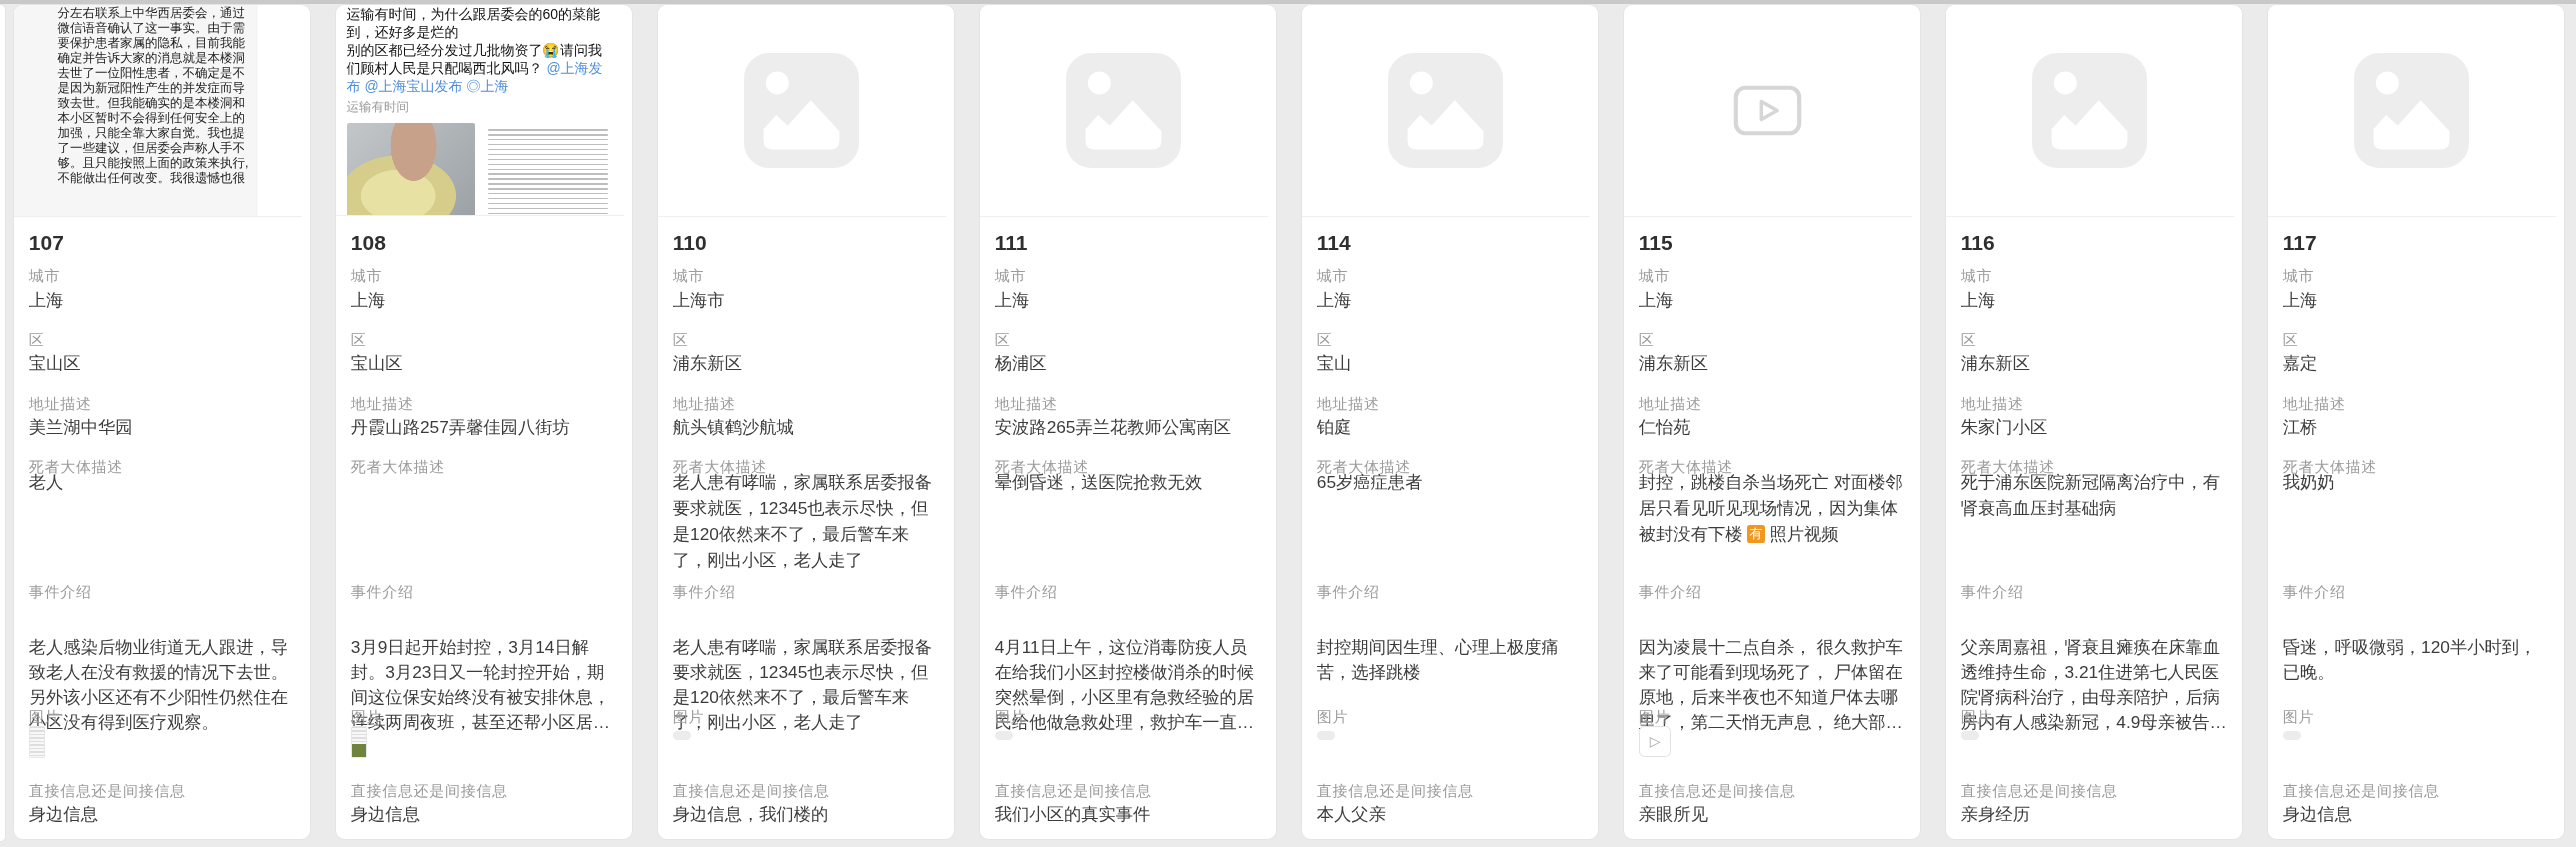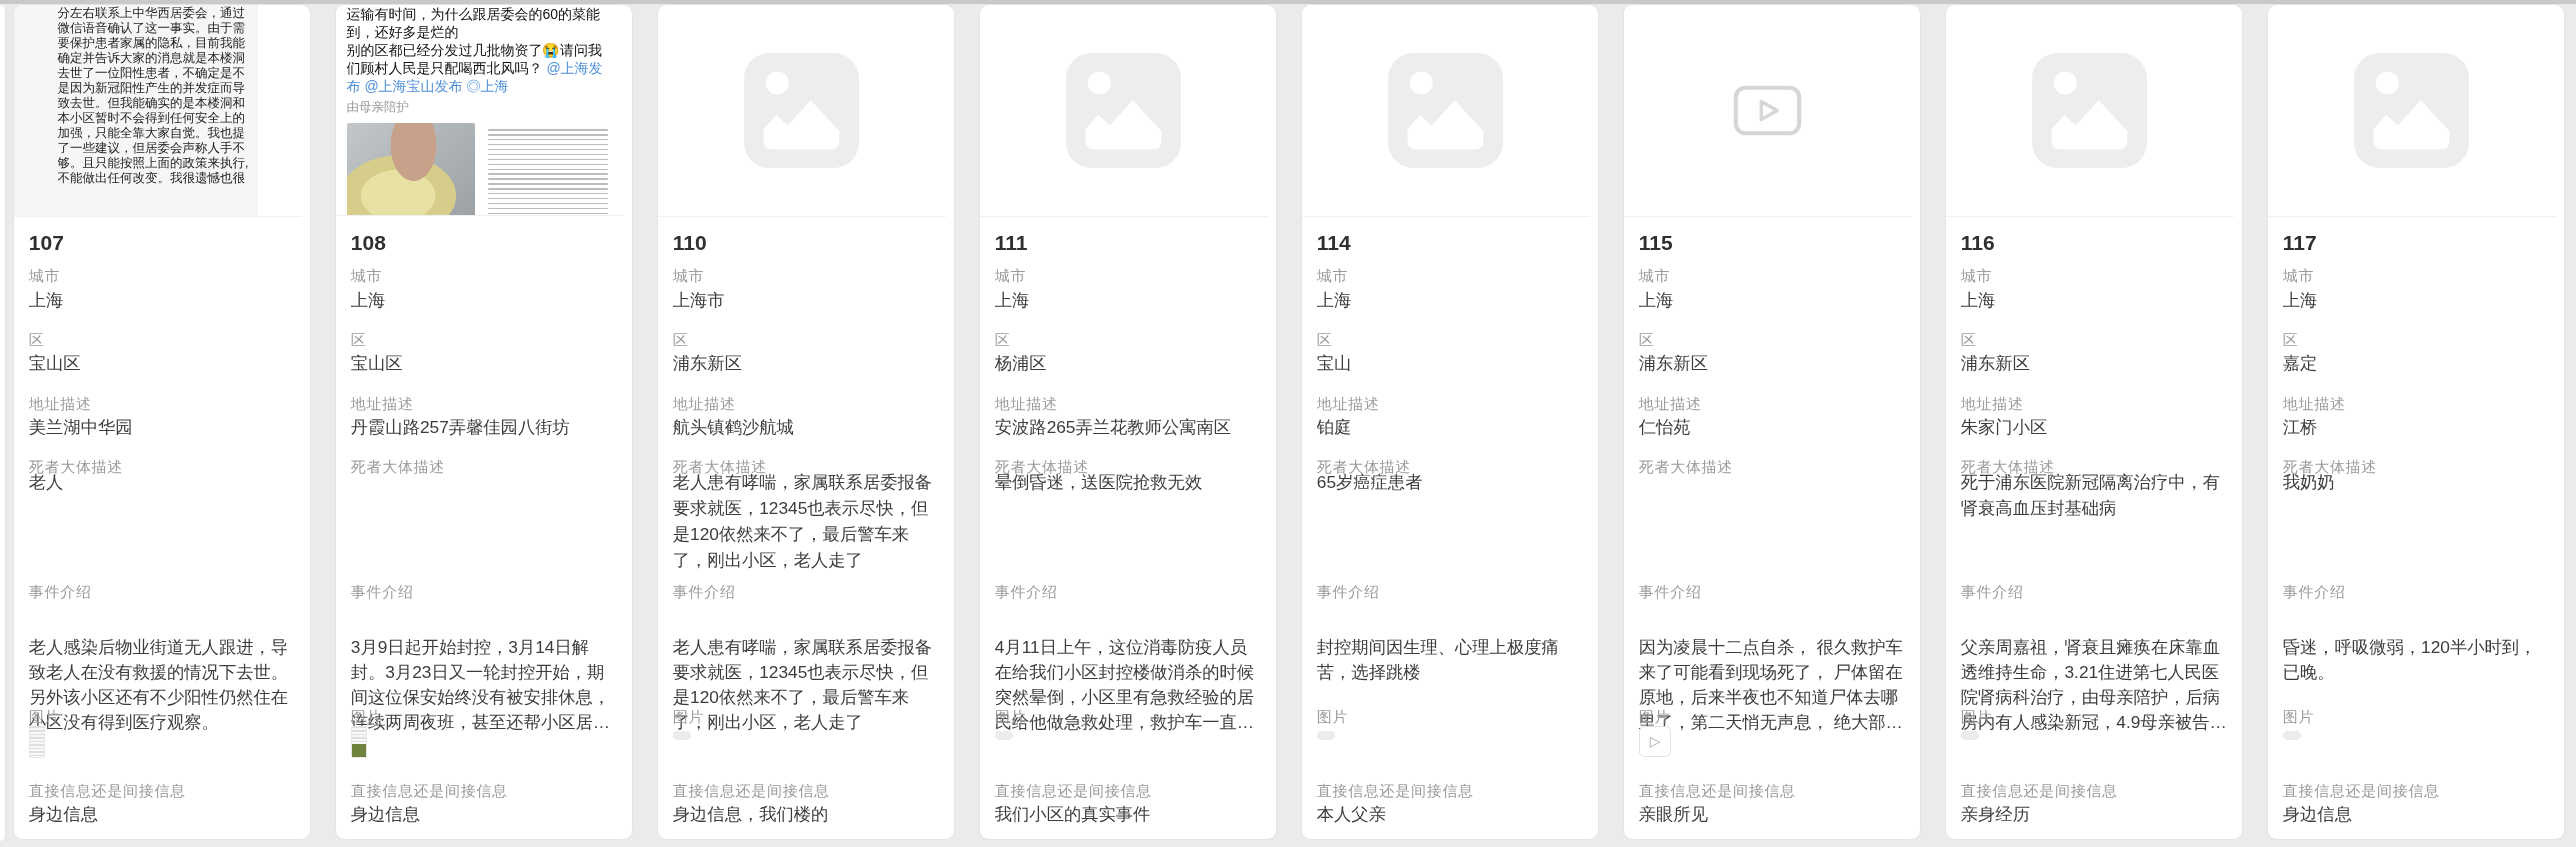--- a/index.html
+++ b/index.html
@@ -130,21 +130,21 @@
     <div class="lbl l-direct">直接信息还是间接信息</div>
     <div class="val v-direct">身边信息</div>
   </article>
 
   <article class="card">
     <div class="media tweet">
       <div class="tweet-text">
         <div>运输有时间，为什么跟居委会的60的菜能到，还好多是烂的</div>
         <div><span>别的区都已经分发过几批物资了😭请问我们顾村人民是只配喝西北风吗？ </span><span class="tlink">@上海发布 @上海宝山发布 ◎上海</span></div>
       </div>
-      <div class="tweet-translate">由母亲陪护</div>
+      <div class="tweet-translate">运输有时间</div>
       <div class="tweet-media">
         <div class="cabbage"></div>
         <div class="textwall"></div>
       </div>
     </div>
     <div class="num">108</div>
     <div class="lbl l-city">城市</div>
     <div class="val v-city">上海</div>
     <div class="lbl l-dist">区</div>
     <div class="val v-dist">宝山区</div>
@@ -250,20 +250,21 @@
       </svg>
     </div>
     <div class="num">115</div>
     <div class="lbl l-city">城市</div>
     <div class="val v-city">上海</div>
     <div class="lbl l-dist">区</div>
     <div class="val v-dist">浦东新区</div>
     <div class="lbl l-addr">地址描述</div>
     <div class="val v-addr">仁怡苑</div>
     <div class="lbl l-dead">死者大体描述</div>
+    <div class="val v-dead"><span>封控，跳楼自杀当场死亡 对面楼邻居只看见听见现场情况，因为集体被封没有下楼</span><span class="badge">有</span><span>照片视频</span></div>
     <div class="lbl l-event">事件介绍</div>
     <div class="val v-event">因为凌晨十二点自杀， 很久救护车来了可能看到现场死了， 尸体留在原地，后来半夜也不知道尸体去哪里了，第二天悄无声息， 绝大部分人并不知…</div>
     <div class="lbl l-img">图片</div>
     <div class="thumb">
         <div class="thumb-video">▷</div>
       </div>
     <div class="lbl l-direct">直接信息还是间接信息</div>
     <div class="val v-direct">亲眼所见</div>
   </article>
 

